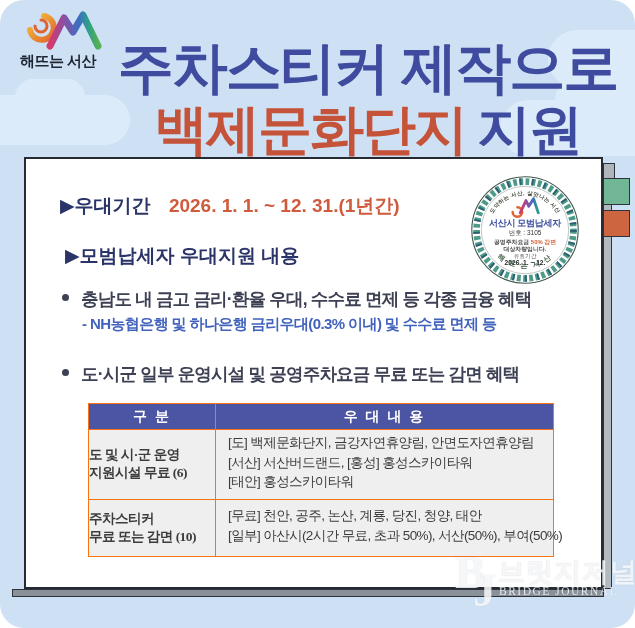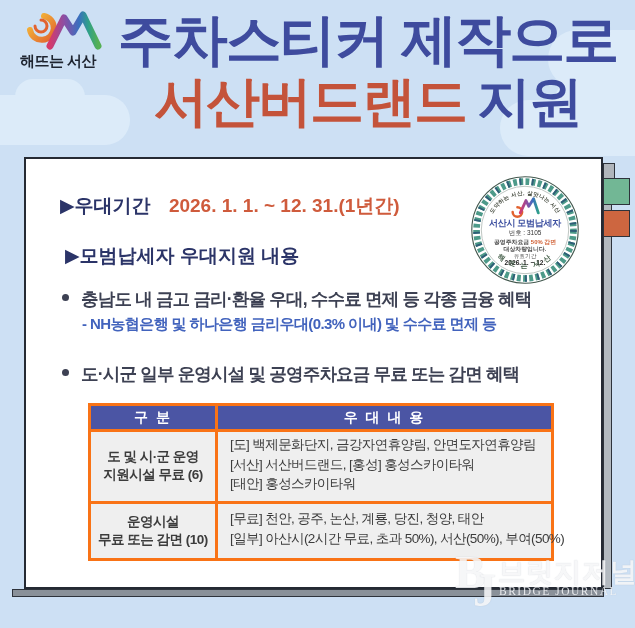--- a/index.html
+++ b/index.html
@@ -1,34 +1,34 @@
 <!DOCTYPE html>
 <html><head>
 <meta charset="utf-8">
 <style>
   * { margin:0; padding:0; box-sizing:border-box; }
   html,body { width:635px; }
   body { font-family:"Liberation Sans","DejaVu Sans",sans-serif; }
-  .poster { position:relative; width:635px; height:628px; background:#cde0f4; overflow:hidden; }
+  .poster { position:relative; width:635px; height:628px; background:#cde0f4; overflow:hidden;border-radius:24px; }
 
   
   .cloud { position:absolute; background:#dcebf9; border-radius:40px; }
   .cloud.c1 { left:-25px; top:95px; width:155px; height:50px; }
   .cloud.c1::after { content:""; position:absolute; left:40px; top:-16px; width:70px; height:36px; background:#dcebf9; border-radius:20px; }
   .cloud.c2 { left:548px; top:30px; width:120px; height:58px; }
   .cloud.c3 { left:500px; top:100px; width:170px; height:56px; }
   .cloud.c3::after { content:""; position:absolute; left:55px; top:-20px; width:90px; height:40px; background:#dcebf9; border-radius:22px; }
 
   
   .logo { position:absolute; left:12px; top:6px; width:92px; text-align:center; }
   .logo-text { font-size:15px; font-weight:bold; color:#1e2430; letter-spacing:-0.5px; margin-top:-2px; }
 
   
   .title { position:absolute; left:100px; top:8px; width:535px; text-align:center; }
-  .title-l1 { font-size:56px; font-weight:900; color:#3e4b9e; letter-spacing:-2px; line-height:1.15; }
+  .title-l1 { font-size:56px; font-weight:900; color:#3e4b9e; letter-spacing:-2px; line-height:1.15;margin-top:28px; }
   .title-l2 { font-size:54px; font-weight:900; letter-spacing:-2px; line-height:1.1; }
   .title-l2 .hl { color:#c4533a; }
   .title-l2 .rest { color:#3e4b9e; margin-left:11px; }
 
   
   .page-edge-right { position:absolute; left:603px; top:163px; width:9px; height:426px; background:#b3b9bf; border:1px solid #2e333b; }
   .page-shadow-bottom { position:absolute; left:12px; top:589px; width:592px; height:8px; background:#8a9199; border:1px solid #2e333b; }
   .tab { position:absolute; border:1.5px solid #2e333b; }
   .tab.gray   { left:603px; top:163px; width:12px; height:25px; background:#b0b5bb; }
   .tab.green  { left:603px; top:178px; width:27px; height:27px; background:#72b795; }
@@ -43,25 +43,25 @@
 
   .bullet { position:absolute; left:34px; display:flex; align-items:flex-start; }
   .bullet.b1 { top:128px; }
   .bullet.b2 { top:203px; }
   .dot { width:7px; height:7px; border-radius:50%; background:#3d4153; margin:7px 12px 0 2px; flex:0 0 auto; }
   .bullet-text { font-size:17.5px; font-weight:600; color:#3d4153; letter-spacing:-0.8px; white-space:nowrap; }
   .sub-line { position:absolute; left:56px; top:156px; font-size:15px; font-weight:600; color:#4263bd; letter-spacing:-0.6px; white-space:nowrap; }
 
   
   .benefit-table { position:absolute; left:62px; top:244px; width:466px; border-collapse:collapse; table-layout:fixed; }
-  .benefit-table th, .benefit-table td { border:3px solid #f97316;margin-left:28px; }
+  .benefit-table th, .benefit-table td { border:1px solid #f97316;margin-left:28px; }
   .benefit-table th { background:#4b55a4; color:#ffffff; font-size:14px; font-weight:bold; letter-spacing:2px; height:26px; }
   .benefit-table td { background:#efefef; font-size:13.5px; color:#3c3c3c; }
   .col-cat { width:127px; }
-  td.cat { text-align:center; font-weight:600; letter-spacing:-0.5px; }
+  td.cat { text-align:left; font-weight:600; letter-spacing:-0.5px;font-family:Liberation Serif, serif; }
   td.det { padding:3px 6px 7px 12px; letter-spacing:-0.6px; }
   td.det div { line-height:1.45; white-space:nowrap; }
   tr.r1 td { height:67px; }
   tr.r2 td { height:57px; }
 
   
   .seal { position:absolute; left:442px; top:14px; width:114px; height:114px; }
 
   
   .watermark { position:absolute; left:443px; top:548px; width:192px; height:75px; color:rgba(255,255,255,0.82); z-index:20; text-shadow:0 0 1px rgba(110,120,140,0.35); }
@@ -97,21 +97,21 @@
       <path d="M 30,10 A 12,12 0 1 1 16,24" fill="none" stroke="url(#sunGrad)" stroke-width="6" stroke-linecap="round"></path>
       <path d="M 27,14 A 6,6 0 1 1 21,20" fill="none" stroke="#e2622f" stroke-width="3" stroke-linecap="round"></path>
       <polyline points="36,40 50,12 59,26 69,9 84,40" fill="none" stroke="url(#mtnGrad)" stroke-width="7" stroke-linecap="round" stroke-linejoin="round"></polyline>
     </svg>
     <div class="logo-text">해뜨는 서산</div>
   </div>
 
   <div class="title">
     <div class="title-l1">주차스티커 제작으로</div>
     <div class="title-l2">
-      <span class="hl">서산버드랜드</span><span class="rest">지원</span>
+      <span class="hl">백제문화단지</span><span class="rest">지원</span>
     </div>
   </div>
 
   <div class="page-edge-right"></div>
   <div class="page-shadow-bottom"></div>
   <div class="tab gray"></div>
   <div class="tab green"></div>
   <div class="tab orange"></div>
 
   <div class="card">
@@ -152,21 +152,21 @@
             <div>지원시설 무료 (6)</div>
           </td>
           <td class="det">
             <div>[도] 백제문화단지, 금강자연휴양림, 안면도자연휴양림</div>
             <div>[서산] 서산버드랜드, [홍성] 홍성스카이타워</div>
             <div>[태안] 홍성스카이타워</div>
           </td>
         </tr>
         <tr class="r2">
           <td class="cat">
-            <div>운영시설</div>
+            <div>주차스티커</div>
             <div>무료 또는 감면 (10)</div>
           </td>
           <td class="det">
             <div>[무료] 천안, 공주, 논산, 계룡, 당진, 청양, 태안</div>
             <div>[일부] 아산시(2시간 무료, 초과 50%), 서산(50%), 부여(50%)</div>
           </td>
         </tr>
       </tbody>
     </table>
 

